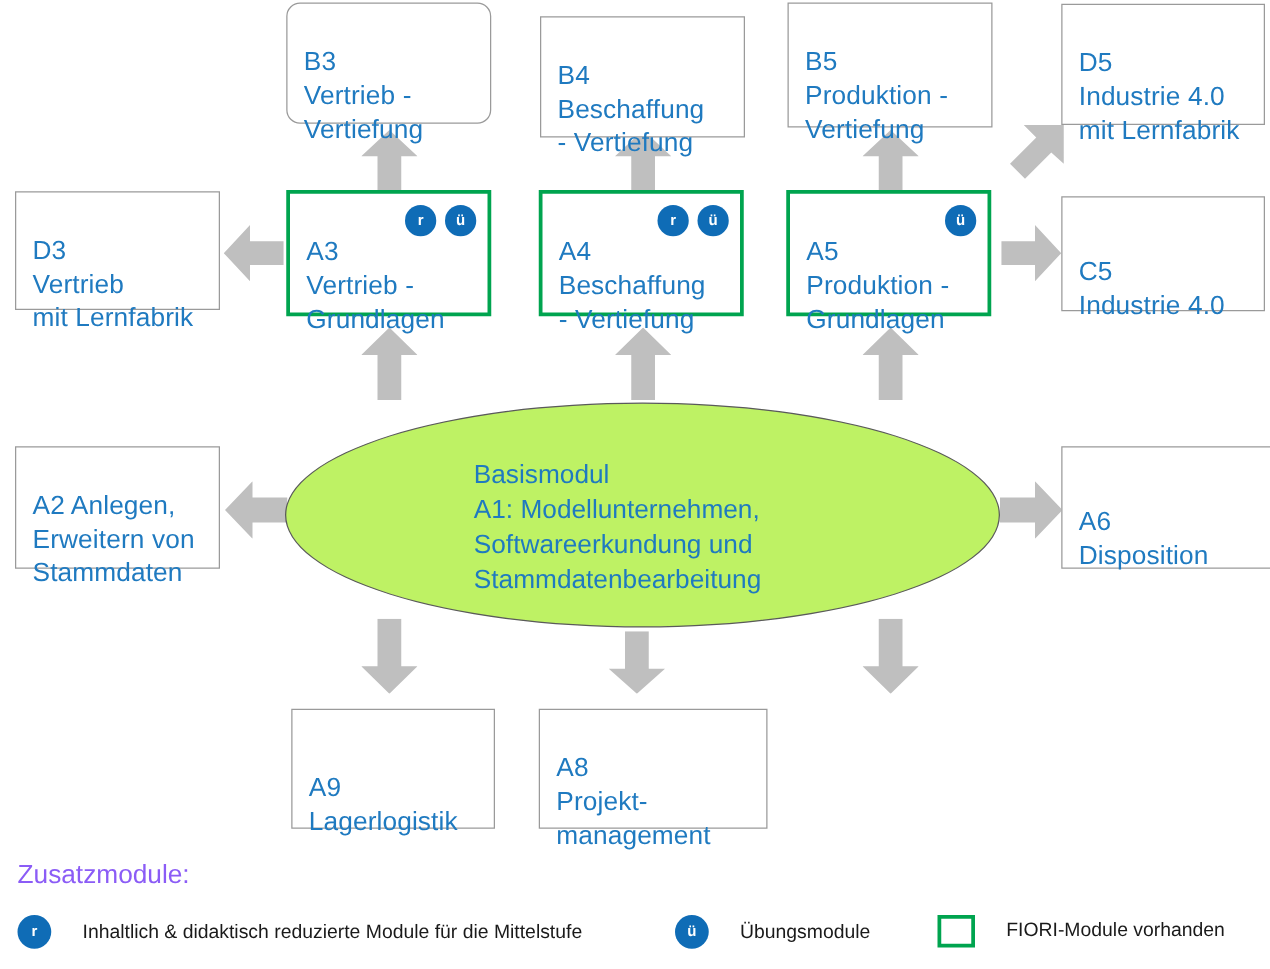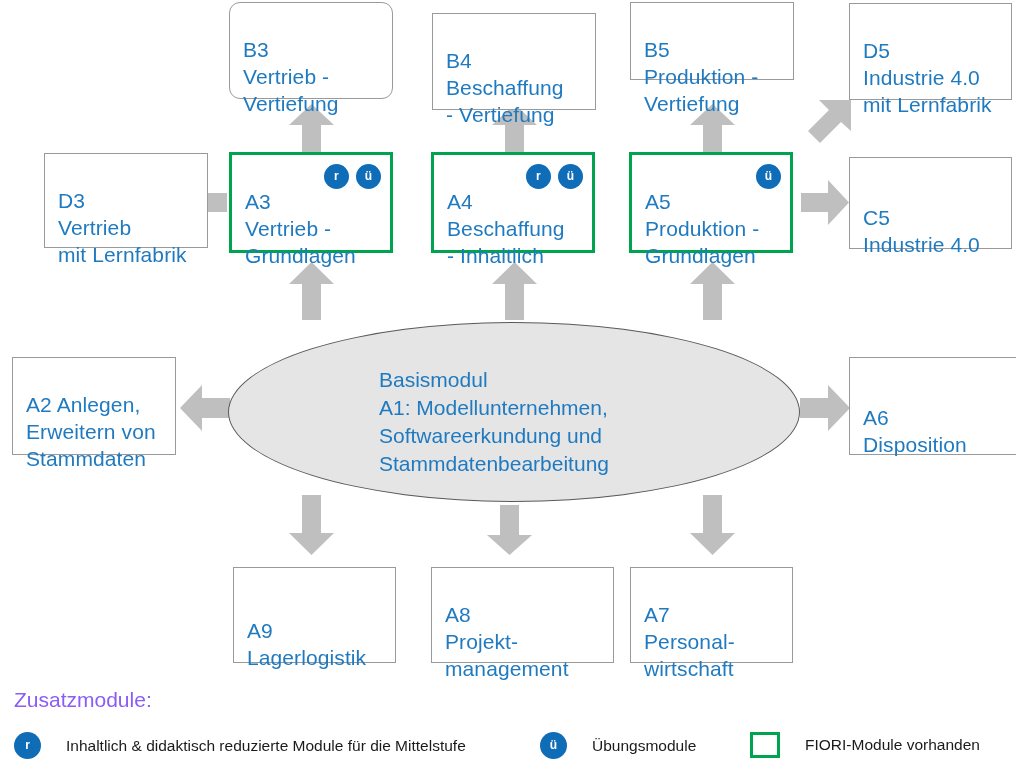--- a/index.html
+++ b/index.html
@@ -26,21 +26,21 @@
   .badge{
     width:25px;height:25px;border-radius:50%;
     background:#0f6cb6;color:#ffffff;
     font-size:12px;line-height:25px;text-align:center;
     font-weight:600;
   }
 
   .ellipse{
     position:absolute;box-sizing:border-box;
     border:1.6px solid #5a5a5a;border-radius:50%;
-    background:#e5e5e5;
+    background:#bef264;
     color:#1f7ac0;font-size:21px;line-height:28px;
     white-space:pre-line;
   }
   .ellipse-text{
     position:absolute;left:150px;top:43px;width:420px;text-align:left;
   }
 
   .arrow{position:absolute;}
   .arrow svg{display:block;}
 
@@ -155,51 +155,51 @@
   <div class="node" style="left:229px;top:2px;width:164px;height:97px;border-radius:11px;">
     <span>B3
 Vertrieb -
 Vertiefung</span>
   </div>
   <div class="node" style="left:432px;top:13px;width:164px;height:97px;">
     <span>B4
 Beschaffung
 - Vertiefung</span>
   </div>
-  <div class="node" style="left:630px;top:2px;width:164px;height:78px;">
+  <div class="node" style="left:630px;top:2px;width:164px;height:100px;">
     <span>B5
 Produktion -
 Vertiefung</span>
   </div>
   <div class="node" style="left:849px;top:3px;width:163px;height:97px;">
     <span>D5
 Industrie 4.0
 mit Lernfabrik</span>
   </div>
 
-  <div class="node" style="left:12px;top:153px;width:164px;height:95px;margin-left:32px;">
+  <div class="node" style="left:12px;top:153px;width:164px;height:95px;">
     <span>D3
 Vertrieb
 mit Lernfabrik</span>
   </div>
 
   <div class="node fiori" style="left:229px;top:152px;width:164px;height:101px;">
     <span>A3
 Vertrieb -
 Grundlagen</span>
     <div class="badges">
       <span class="badge">r</span>
       <span class="badge">ü</span>
     </div>
   </div>
 
   <div class="node fiori" style="left:431px;top:152px;width:164px;height:101px;">
     <span>A4
 Beschaffung
-- Inhaltlich</span>
+- Vertiefung</span>
     <div class="badges">
       <span class="badge">r</span>
       <span class="badge">ü</span>
     </div>
   </div>
 
   <div class="node fiori" style="left:629px;top:152px;width:164px;height:101px;">
     <span>A5
 Produktion -
 Grundlagen</span>
@@ -225,25 +225,20 @@
 
   <div class="node" style="left:233px;top:567px;width:163px;height:96px;padding-top:22px;">
     <span>A9
 Lagerlogistik</span>
   </div>
   <div class="node" style="left:431px;top:567px;width:183px;height:96px;">
     <span>A8
 Projekt-
 management</span>
   </div>
-  <div class="node" style="left:630px;top:567px;width:163px;height:96px;">
-    <span>A7
-Personal-
-wirtschaft</span>
-  </div>
 
   <div class="legend-title">Zusatzmodule:</div>
 
   <div class="legend-row">
     <div class="legend-item" style="left:14px;top:2px;">
       <span class="legend-badge">r</span>
       <span class="legend-label">Inhaltlich &amp; didaktisch reduzierte Module für die Mittelstufe</span>
     </div>
     <div class="legend-item" style="left:540px;top:2px;">
       <span class="legend-badge">ü</span>

